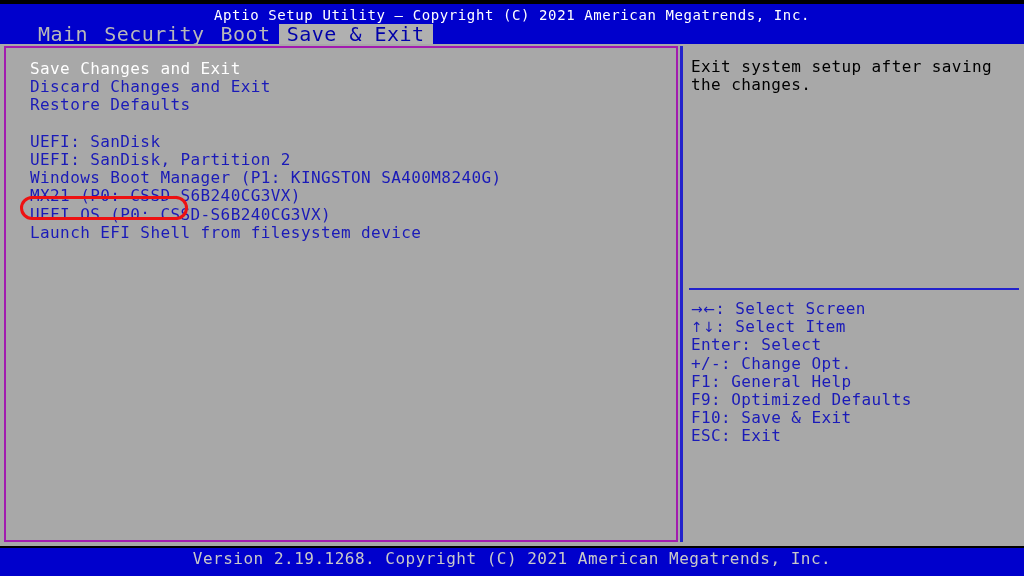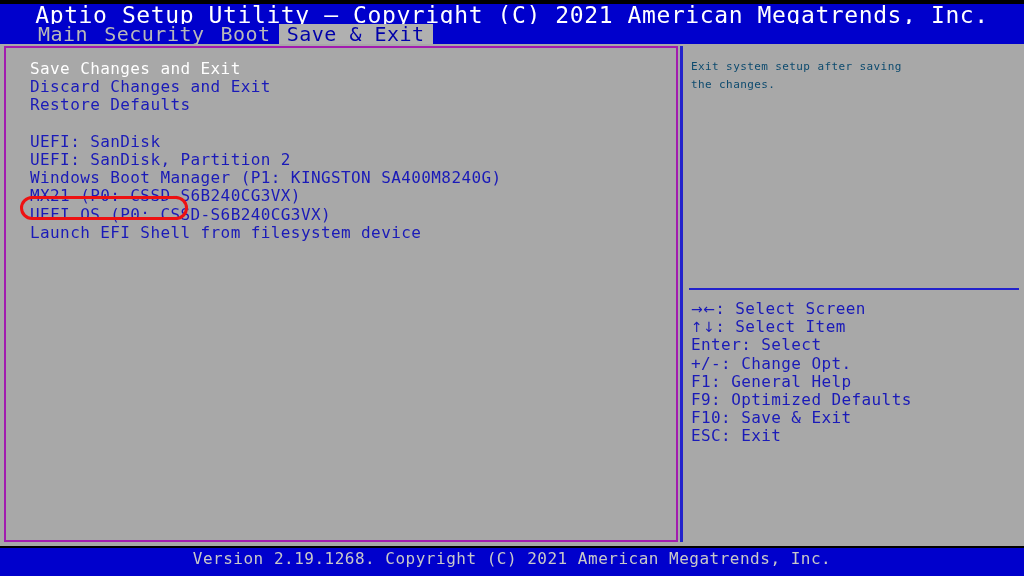--- a/index.html
+++ b/index.html
@@ -22,21 +22,21 @@
 
   
   #titlebar {
     position: absolute;
     left: 0;
     top: 4px;
     width: 1024px;
     height: 22px;
     background: #0000cc;
     color: #ffffff;
-    font-size: 23px;
+    font-size: 14px;
     line-height: 22px;
     text-align: center;
     letter-spacing: 0.6px;
     white-space: pre;
   }
 
   
   #menubar {
     position: absolute;
     left: 0;
@@ -108,23 +108,23 @@
     height: 496px;
     box-sizing: border-box;
     border-left: 3px solid #2222cc;
     background: #a8a8a8;
   }
   #helptext {
     position: absolute;
     left: 8px;
     top: 12px;
     width: 320px;
-    font-size: 11px;
+    font-size: 16px;
     line-height: 18.2px;
-    color: #0c4a6e;
+    color: #000000;
     white-space: pre-line;
     letter-spacing: 0.4px;
   }
   #hrule {
     position: absolute;
     left: 6px;
     top: 242px;
     width: 330px;
     height: 2px;
     background: #2222cc;

